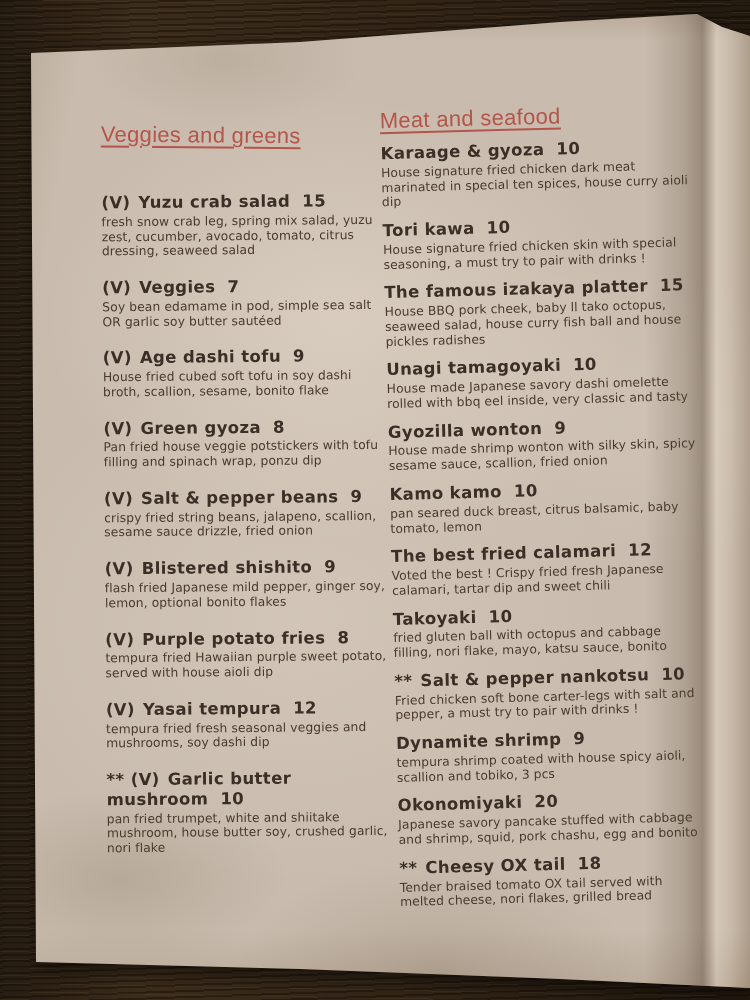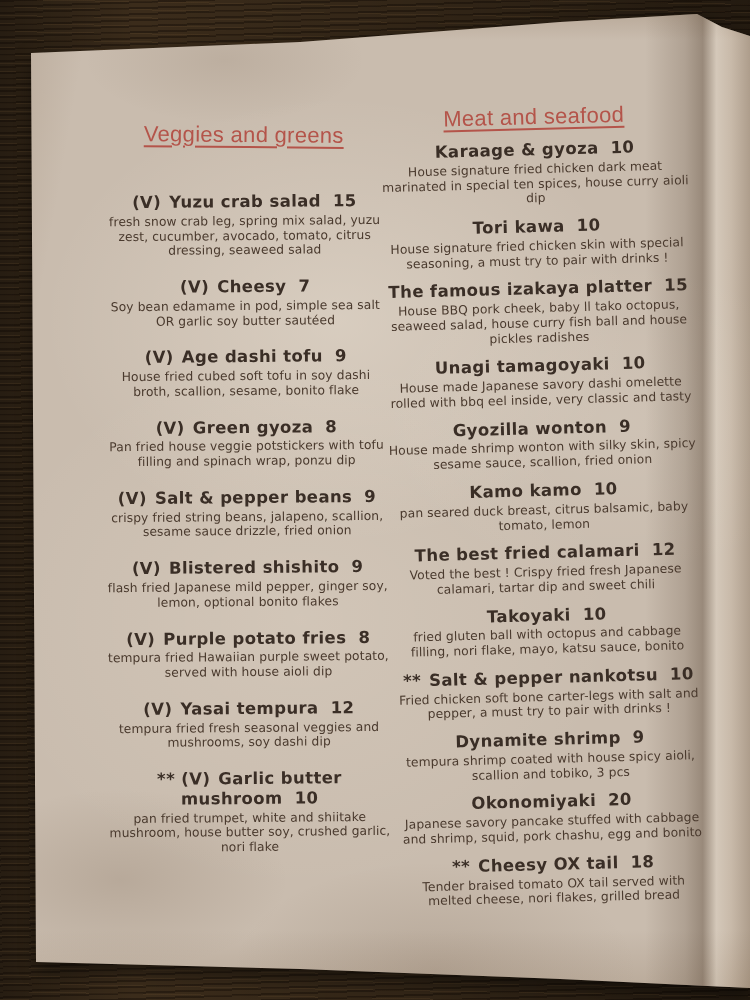--- a/index.html
+++ b/index.html
@@ -1,19 +1,18 @@
 <!DOCTYPE html>
 <html style="--heading: #b4544a; --ink: #3a2e26; --ink-soft: #4a3a2e; --paper: #c9bcae; --wood: #3b2c1b;"><head>
 <meta charset="utf-8">
 <style>
   html,body{margin:0;padding:0;background:#222;}
   .stage{
     position:relative;width:750px;height:1000px;overflow:hidden;
     font-family:"DejaVu Sans",sans-serif;
-    text-align:center;
   }
   
   .wood{
     position:absolute;inset:0;
     background-color:var(--wood,#3b2c1b);
     background-image:
       repeating-linear-gradient(178deg, rgba(10,4,0,.35) 0 2px, rgba(0,0,0,0) 2px 6px),
       repeating-linear-gradient(1deg, rgba(122,92,56,.16) 0 1px, rgba(0,0,0,0) 1px 8px),
       linear-gradient(90deg, rgba(0,0,0,.35), rgba(0,0,0,0) 18%, rgba(0,0,0,.15) 55%, rgba(0,0,0,.4) 100%);
   }
@@ -83,21 +82,21 @@
         <h2 class="section-title">Veggies and greens</h2>
         <div>
             <div class="menu-item">
     <div class="item-title">
       <span class="prefix">(V)</span><span>Yuzu crab salad</span><span class="price">15</span>
     </div>
     <div class="item-desc">fresh snow crab leg, spring mix salad, yuzu zest, cucumber, avocado, tomato, citrus dressing, seaweed salad</div>
   </div>
             <div class="menu-item">
     <div class="item-title">
-      <span class="prefix">(V)</span><span>Cheesy</span><span class="price">7</span>
+      <span class="prefix">(V)</span><span>Veggies</span><span class="price">7</span>
     </div>
     <div class="item-desc">Soy bean edamame in pod, simple sea salt OR garlic soy butter sautéed</div>
   </div>
             <div class="menu-item">
     <div class="item-title">
       <span class="prefix">(V)</span><span>Age dashi tofu</span><span class="price">9</span>
     </div>
     <div class="item-desc">House fried cubed soft tofu in soy dashi broth, scallion, sesame, bonito flake</div>
   </div>
             <div class="menu-item">

